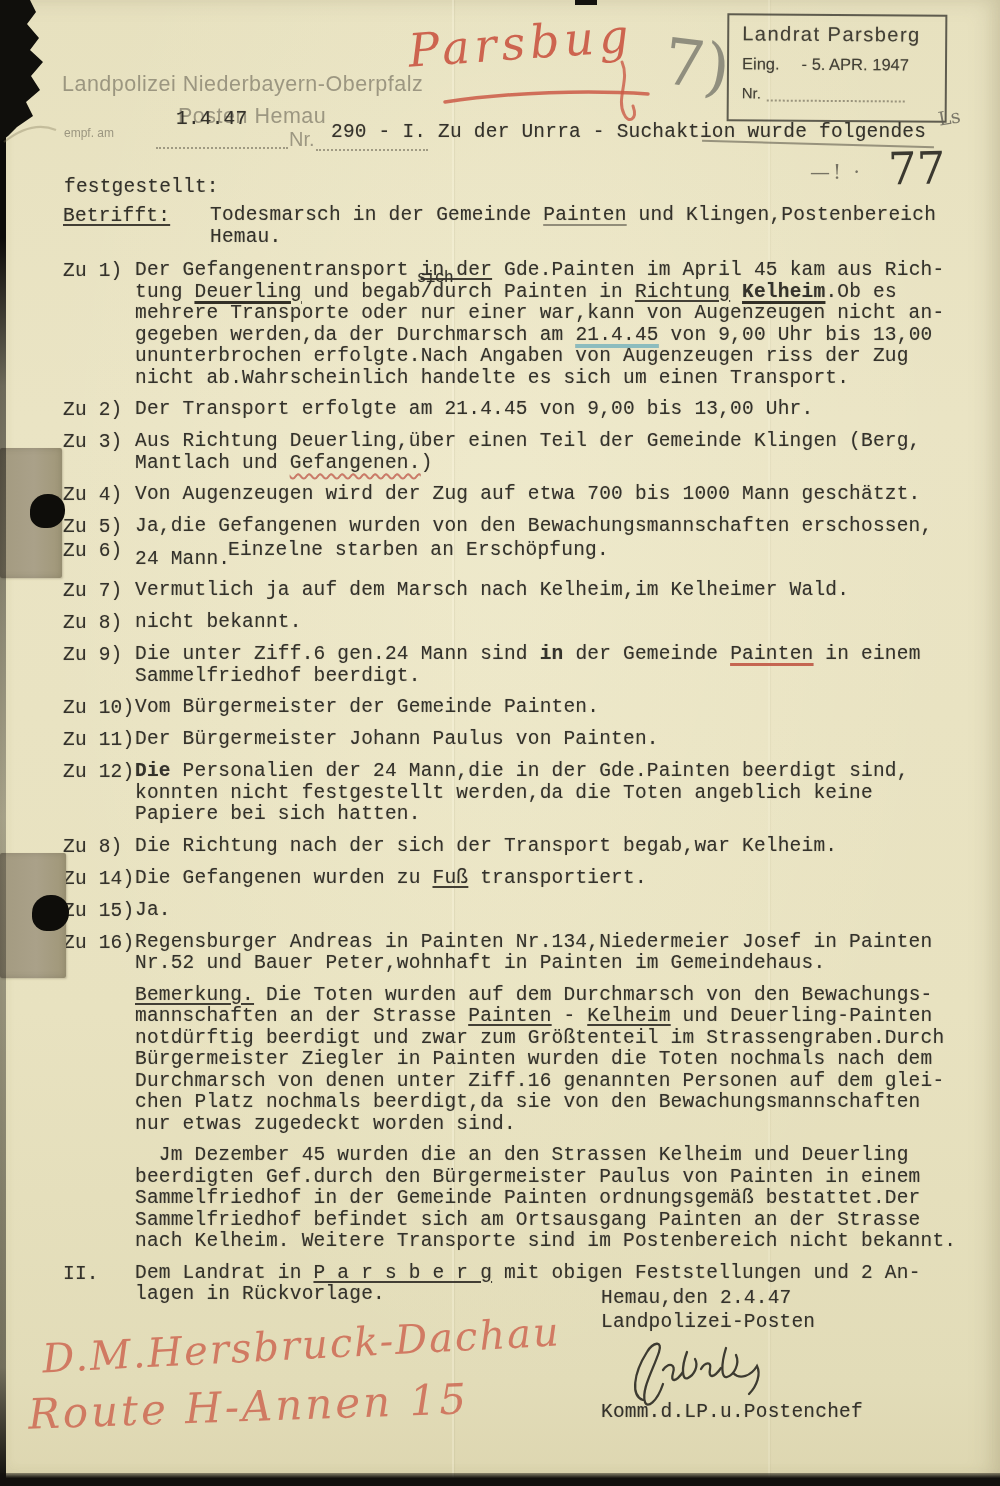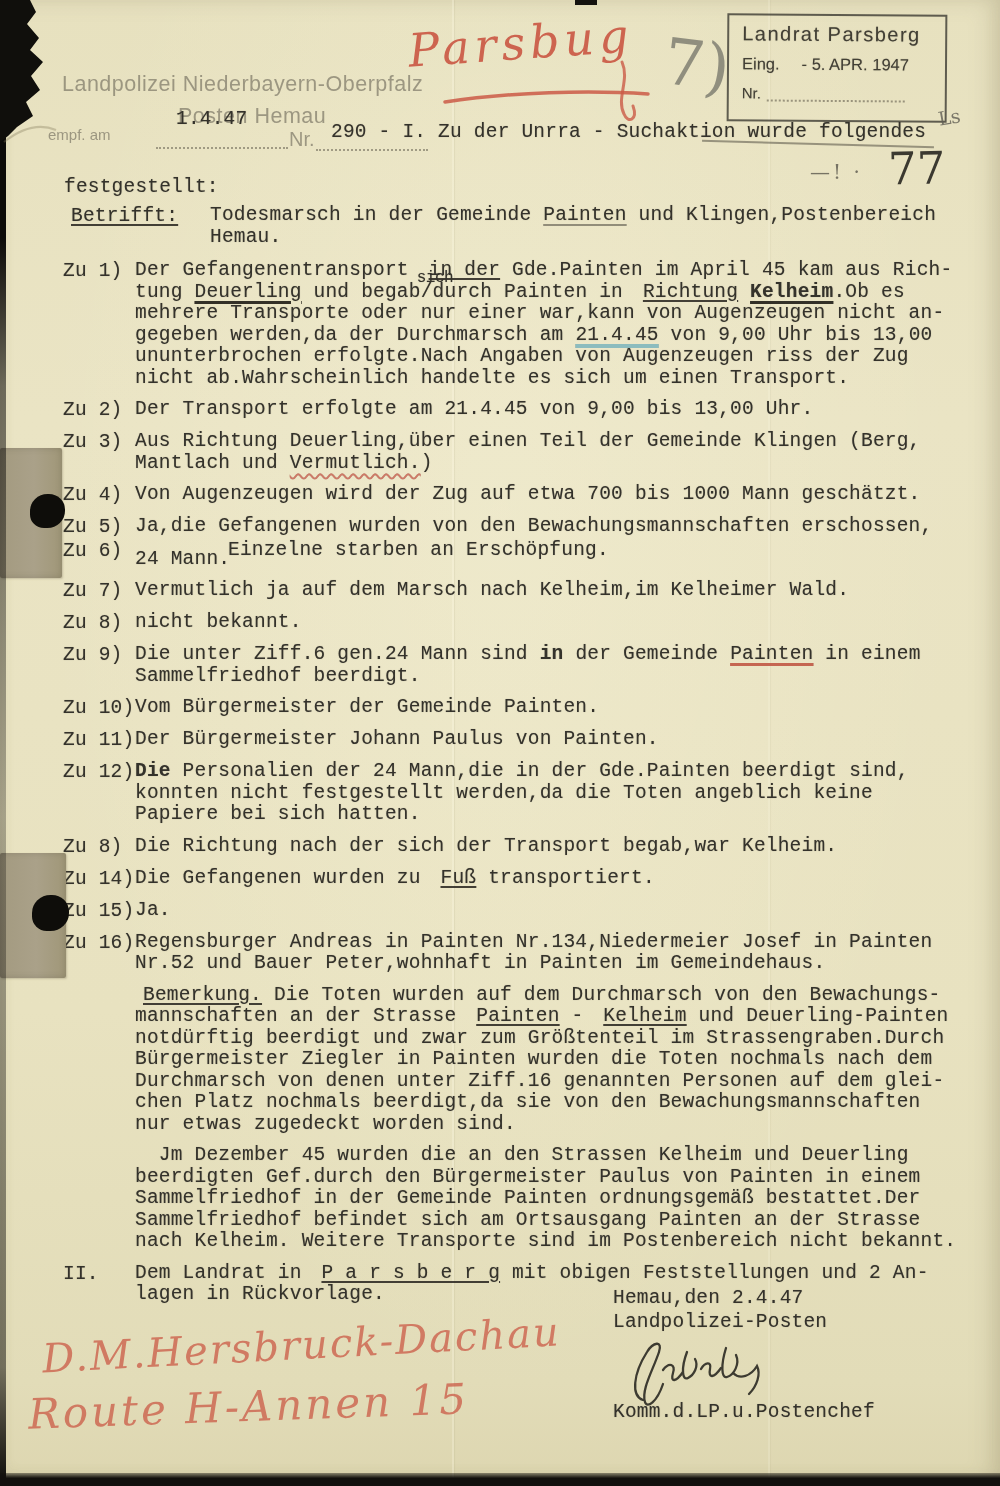--- a/index.html
+++ b/index.html
@@ -47,50 +47,50 @@
   .parsberg-strokes{position:absolute;left:400px;top:10px;pointer-events:none;}
   .pencil-seven{position:absolute;left:664px;top:28px;font-size:64px;font-weight:300;
     transform:rotate(7deg);color:rgba(110,110,100,0.72);}
   .folio{position:absolute;left:888px;top:142px;font-size:45px;color:#3b3930;
     font-family:"DejaVu Serif",serif;transform:rotate(-1deg);}
   .pencil-marks{position:absolute;left:810px;top:160px;font-size:20px;letter-spacing:3px;
     color:rgba(80,78,68,0.75);}
   .pencil-ls{position:absolute;left:938px;top:106px;font-size:19px;transform:rotate(-10deg);
     color:rgba(95,93,83,0.8);}
 
-  .h-empf{position:absolute;left:48px;top:126px;font-size:15px;}
+  .h-empf{position:absolute;left:64px;top:126px;font-size:12px;}
   .h-empf-line{position:absolute;left:156px;top:129px;width:132px;height:18px;
     border-bottom:2px dotted rgba(110,105,88,0.6);}
   .h-empf-date{position:absolute;left:176px;top:108px;}
   .h-nr{position:absolute;left:289px;top:128px;font-size:20px;}
   .h-nr-line{position:absolute;left:316px;top:131px;width:112px;height:18px;
     border-bottom:2px dotted rgba(110,105,88,0.6);}
   .h-ref{position:absolute;left:331px;top:121px;}
   .h-fest{position:absolute;left:64px;top:176px;}
   .h-strike{position:absolute;left:702px;top:143px;width:232px;height:2px;
     background:rgba(70,66,55,0.5);transform:rotate(1.6deg);}
 
   .main{position:absolute;left:63px;top:205px;width:910px;}
   .item{display:flex;margin-bottom:10px;}
   .item-label{width:72px;flex:none;}
   .item-text{flex:1;}
   .tline{line-height:21.5px;white-space:pre;}
   .seg{white-space:pre;}
   .bold{font-weight:bold;}
-  .u-b{text-decoration:underline;text-decoration-thickness:1.5px;text-underline-offset:3px;text-decoration-color:rgba(48,45,38,0.85);margin-left:8px;}
+  .u-b{text-decoration:underline;text-decoration-thickness:1.5px;text-underline-offset:3px;text-decoration-color:rgba(48,45,38,0.85);}
   .u-h{text-decoration:underline;text-decoration-thickness:2.5px;text-underline-offset:4px;text-decoration-color:rgba(40,38,30,0.92);}
   .u-r{text-decoration:underline;text-decoration-thickness:3px;text-underline-offset:4px;text-decoration-color:rgba(201,90,70,0.85);}
   .u-rw{text-decoration:underline wavy rgba(214,110,92,0.8) 2px;text-underline-offset:5px;}
   .u-bl{text-decoration:underline;text-decoration-thickness:3.5px;text-underline-offset:4px;text-decoration-color:rgba(134,191,198,0.85);}
   .u-p{text-decoration:underline;text-decoration-thickness:2px;text-underline-offset:4px;text-decoration-color:rgba(120,115,100,0.5);}
   .rel{position:relative;}
   .ins{position:absolute;top:-13px;left:-4px;font-size:16px;letter-spacing:-0.5px;}
 
   .sig-block{position:absolute;left:601px;top:1286px;}
-  .sig-line{line-height:24px;margin-left:12px;}
+  .sig-line{line-height:24px;}
   .sig-svg{margin:4px 0 -10px 22px;display:block;}
   .red-note1{position:absolute;left:42px;top:1322px;font-size:40px;transform:rotate(-3deg);
     opacity:0.75;letter-spacing:2px;}
   .red-note2{position:absolute;left:28px;top:1382px;font-size:42px;transform:rotate(-2deg);
     opacity:0.75;letter-spacing:3px;}
 </style>
 </head>
 <body>
 
 <div class="page">
@@ -158,21 +158,21 @@
         <div class="item">
           <span class="item-label"><span class="seg">Zu 2)</span></span>
           <div class="item-text">
             <div class="tline"><span class="seg">Der Transport erfolgte am 21.4.45 von 9,00 bis 13,00 Uhr.</span></div>
           </div>
         </div>
         <div class="item">
           <span class="item-label"><span class="seg">Zu 3)</span></span>
           <div class="item-text">
             <div class="tline"><span class="seg">Aus Richtung Deuerling,über einen Teil der Gemeinde Klingen (Berg,</span></div>
-            <div class="tline"><span class="seg">Mantlach und </span><span class="seg u-rw">Vermutlich.</span><span class="seg">)</span></div>
+            <div class="tline"><span class="seg">Mantlach und </span><span class="seg u-rw">Gefangenen.</span><span class="seg">)</span></div>
           </div>
         </div>
         <div class="item">
           <span class="item-label"><span class="seg">Zu 4)</span></span>
           <div class="item-text">
             <div class="tline"><span class="seg">Von Augenzeugen wird der Zug auf etwa 700 bis 1000 Mann geschätzt.</span></div>
           </div>
         </div>
         <div class="item" style="margin-bottom: 2px;">
           <span class="item-label"><span class="seg">Zu 5)</span></span>

